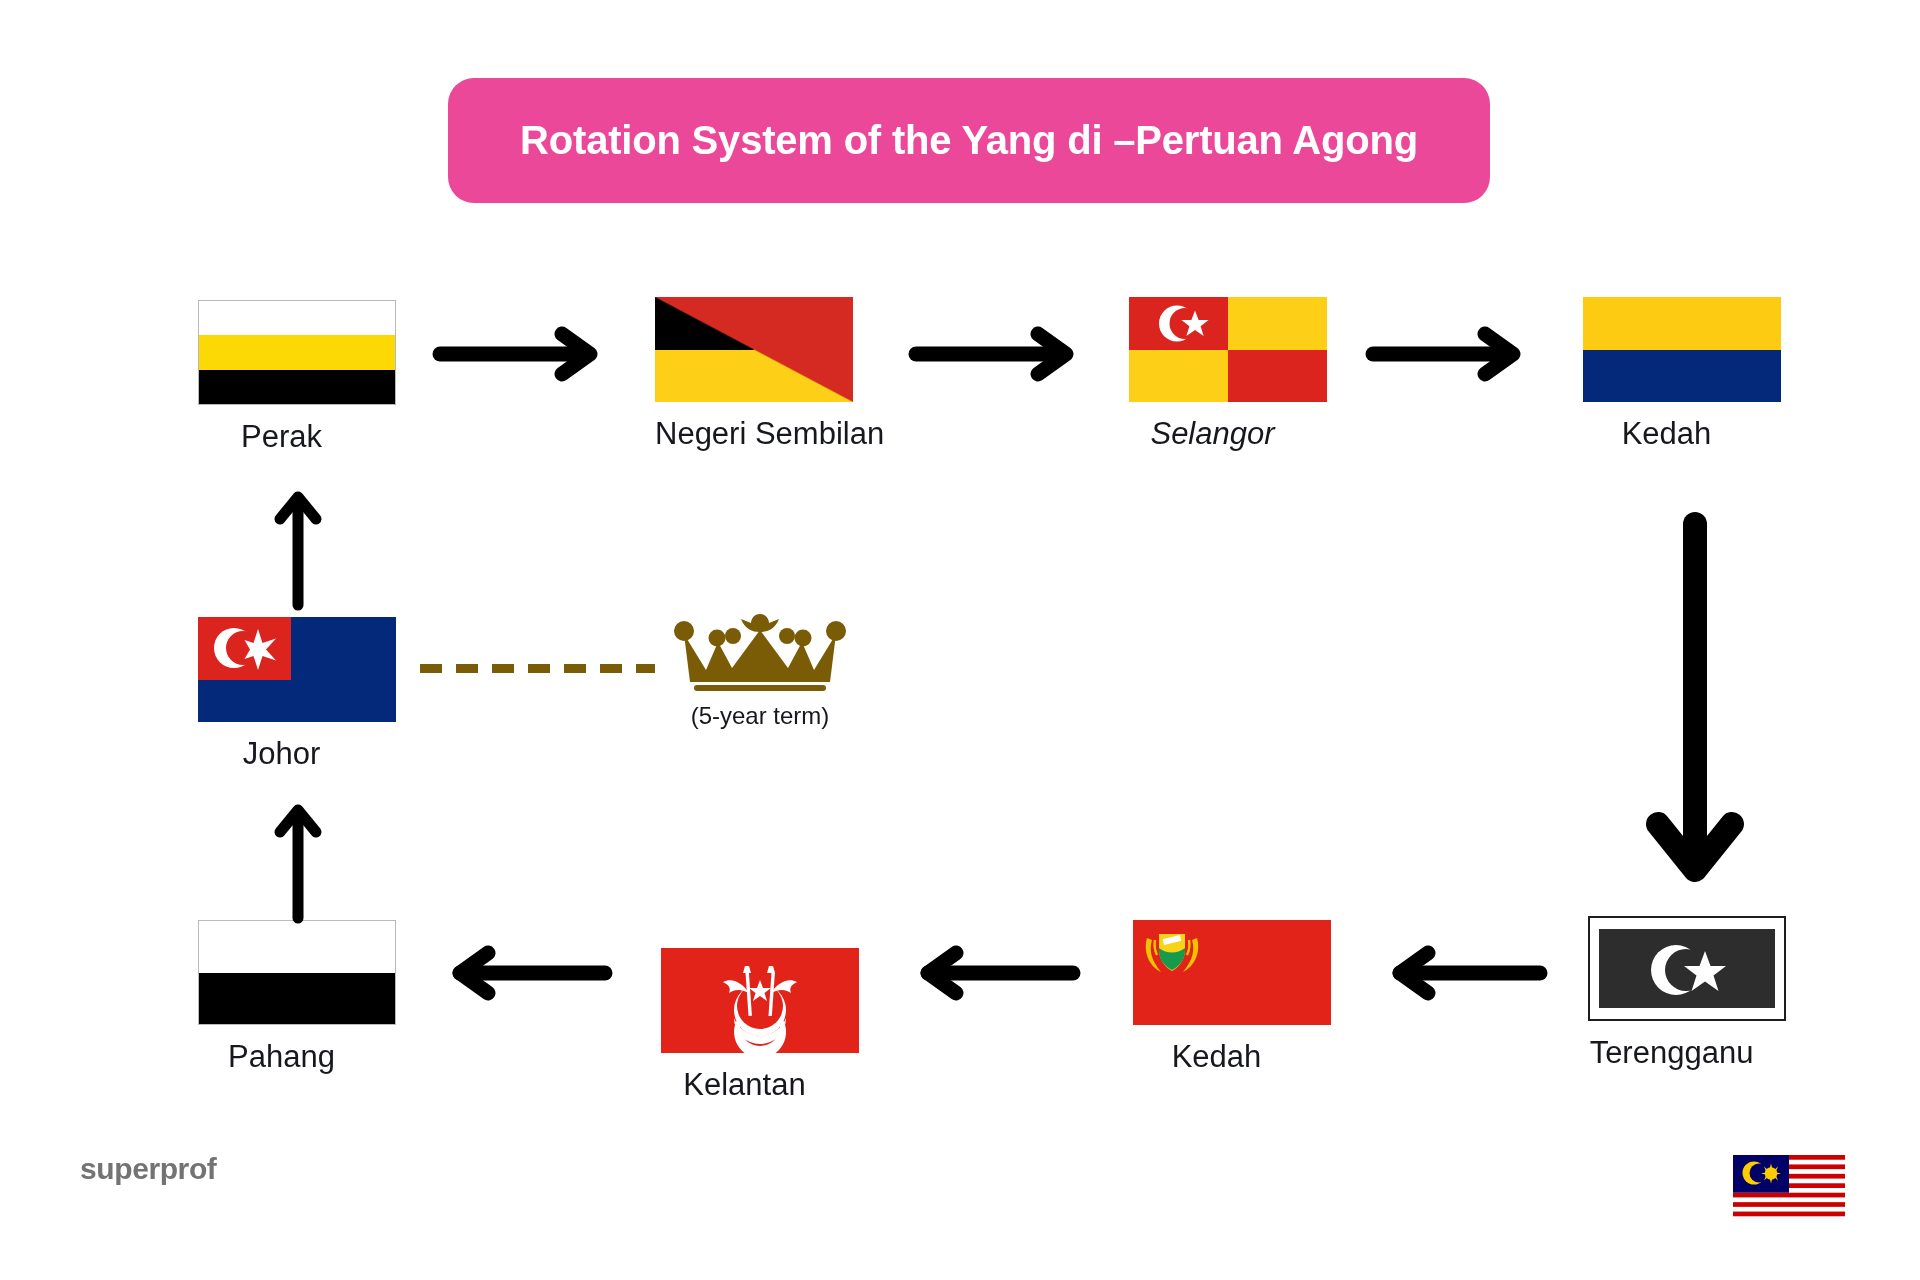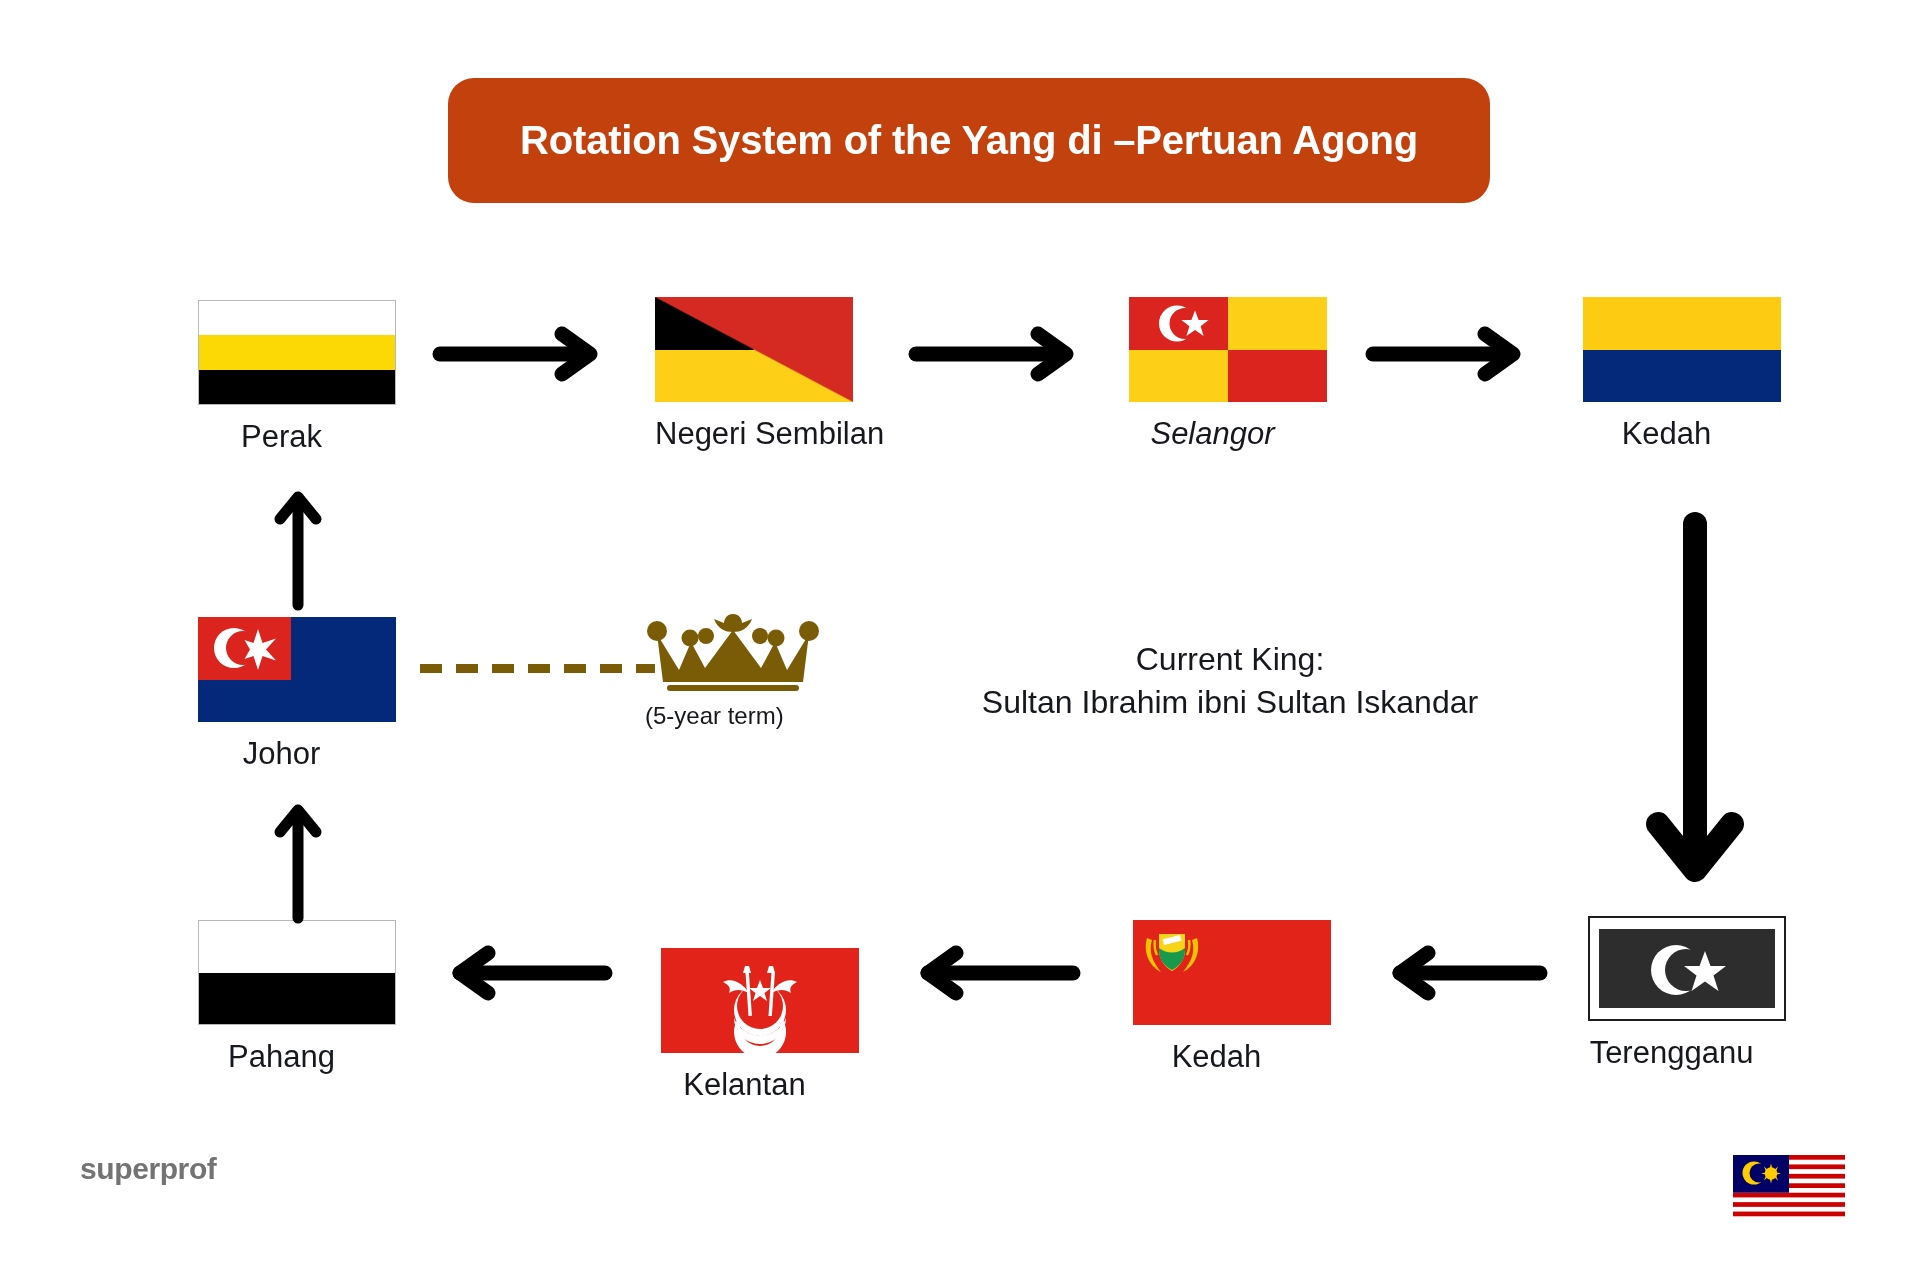--- a/index.html
+++ b/index.html
@@ -5,21 +5,21 @@
   html,body{margin:0;padding:0;}
   body{
     width:1920px;height:1280px;position:relative;background:#ffffff;
     font-family:"Liberation Sans", sans-serif;overflow:hidden;
   }
   .stage{position:absolute;inset:0;}
 
   
   .title-banner{
     position:absolute;left:448px;top:78px;width:1042px;height:125px;
-    background:#c2410c;border-radius:26px;
+    background:#ec4899;border-radius:26px;
     display:flex;align-items:center;justify-content:center;
   }
   .title-text{
     color:#ffffff;font-size:40px;font-weight:bold;letter-spacing:-0.2px;
     white-space:nowrap;
   }
 
   
   .node{position:absolute;width:167px;}
   .flag{
@@ -72,21 +72,21 @@
   
   .arrow{position:absolute;}
 
   
   .dashed-link{
     position:absolute;height:9px;background:
       repeating-linear-gradient(to right,#7a5c06 0 22px,transparent 22px 36px);
   }
 
   
-  .crown-wrap{position:absolute;width:230px;}
+  .crown-wrap{position:absolute;text-align:center;width:230px;}
   .crown-caption{font-size:24px;color:#16181d;margin-top:2px;white-space:nowrap;}
 
   
   .king-block{position:absolute;text-align:center;line-height:1.35;}
   .king-line{font-size:32px;color:#16181d;white-space:nowrap;}
 
   
   .brand{
     position:absolute;left:80px;top:1152px;font-size:30px;font-weight:bold;
     color:#737373;letter-spacing:-0.4px;
@@ -164,24 +164,20 @@
         <circle cx="61" cy="24" r="8"></circle>
         <circle cx="115" cy="24" r="8"></circle>
         <path d="M12 22 L34 58 L46 30 L60 56 L88 18 L116 56 L130 30 L142 58 L164 22
                  L158 70 L18 70 Z"></path>
         <rect x="22" y="73" width="132" height="6" rx="3"></rect>
       </g>
     </svg>
     <div class="crown-caption">(5-year term)</div>
   </div>
 
-  <div class="king-block" style="left:930px;top:638px;width:600px;">
-    <div class="king-line">Current King:</div>
-    <div class="king-line">Sultan Ibrahim ibni Sultan Iskandar</div>
-  </div>
 
   <div class="node" style="left:198px;top:920px;">
     <div class="flag fl-pahang">
       <div class="bot"></div>
     </div>
     <div class="node-label">Pahang</div>
   </div>
 
   <div class="node" style="left:661px;top:920px;margin-top:28px;">
     <div class="flag fl-kelantan">

